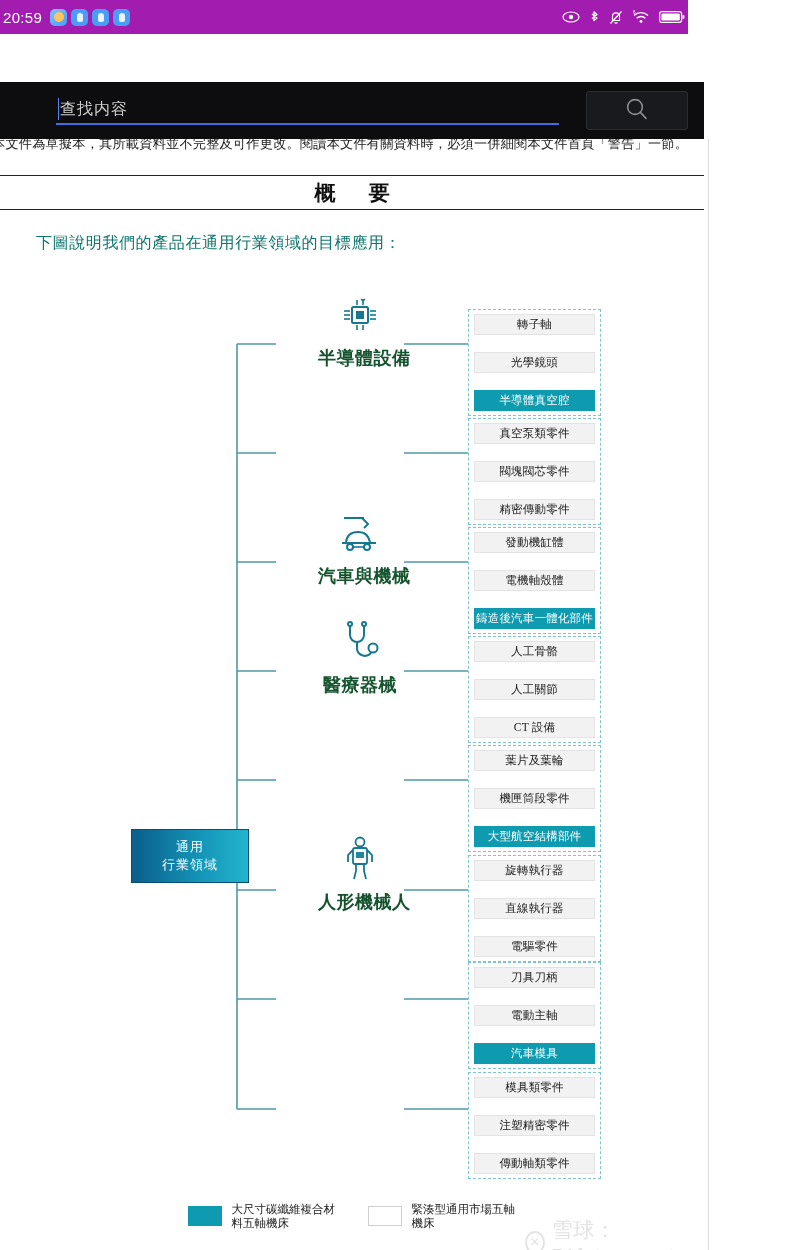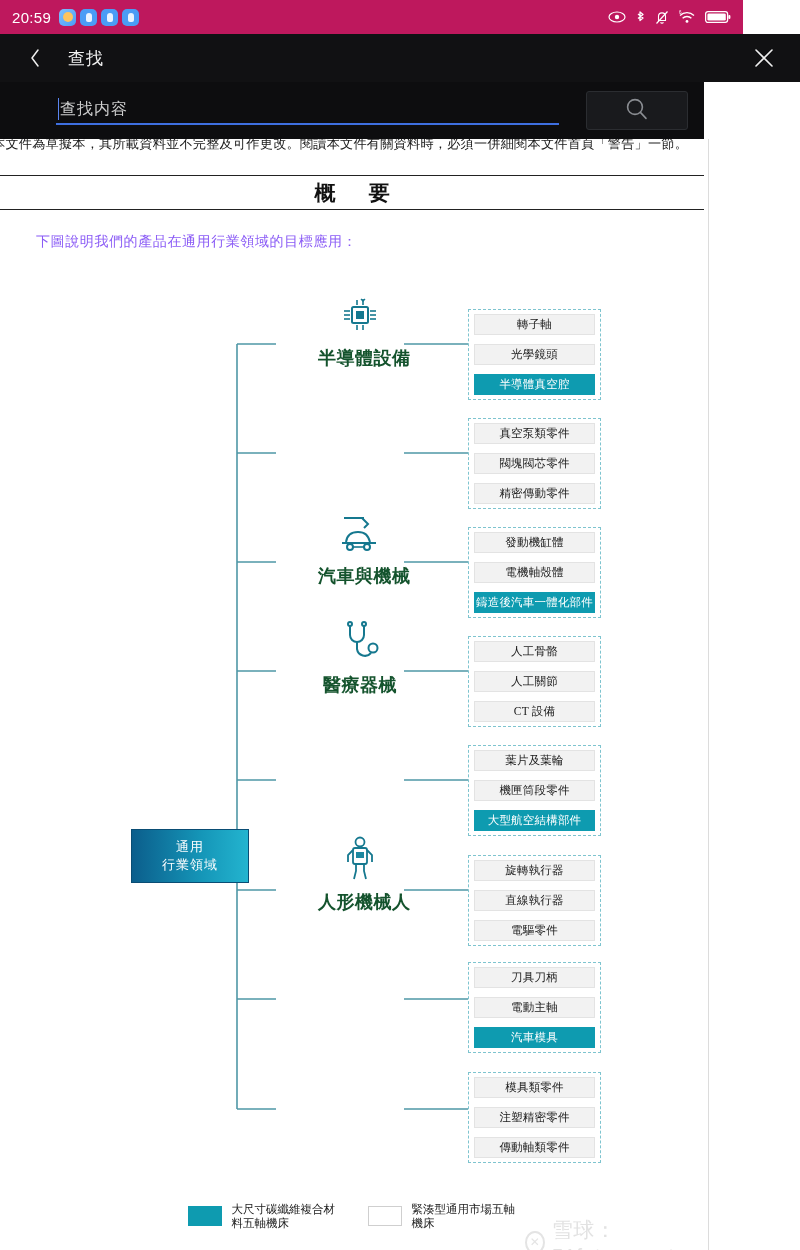--- a/index.html
+++ b/index.html
@@ -6,23 +6,23 @@
   html, body {
     width: 800px; height: 1250px;
     background: #ffffff;
     font-family: "Liberation Sans", "DejaVu Sans", sans-serif;
     overflow: hidden;
   }
   #root { position: relative; width: 800px; height: 1250px; background: #fff; }
 
   
   .statusbar {
-    position: absolute; left: 0; top: 0; width: 743px; height: 34px;
-    background: #be185d; color: #fff;
-    display: flex; align-items: center; padding: 0 12px;
+    position: absolute; left: 0; top: 0; width: 688px; height: 34px;
+    background: #a21caf; color: #fff;
+    display: flex; align-items: center; padding: 0 3px;
   }
   .clock { font-size: 15px; letter-spacing: .3px; font-weight: 400; }
   .appicons { display: flex; gap: 4px; margin-left: 8px; align-items: center; }
   .appicon {
     width: 17px; height: 17px; border-radius: 5px;
     background: #4b9cf5; display: flex; align-items: center; justify-content: center;
     font-size: 8px; color: #fff;
   }
   .appicon.first { background: linear-gradient(135deg,#7fc1ff 0%, #4b9cf5 100%); }
   .appicon .bulb { width: 6px; height: 9px; border-radius: 3px 3px 2px 2px; background:#eaf3ff; }
@@ -74,21 +74,21 @@
   .summary-title {
     position: absolute; left: 0; top: 37px; width: 704px; height: 33px;
     display: flex; align-items: center; justify-content: center;
     font-family: "Liberation Serif", "DejaVu Serif", serif;
     font-size: 21px; font-weight: bold; letter-spacing: 14px; color: #111;
     text-indent: 14px;
   }
   .intro {
     position: absolute; left: 36px; top: 94px;
     font-family: Liberation Mono, monospace;
-    font-size: 14px; color: #8b5cf6; letter-spacing: .6px;
+    font-size: 16px; color: #0f766e; letter-spacing: .6px;
   }
 
   
   .diagram { position: absolute; left: 0; top: 130px; width: 709px; height: 930px; }
   .diagram svg.connectors { position: absolute; left: 0; top: 0; }
 
   .rootnode {
     position: absolute; left: 88px; top: 560px; width: 118px; height: 54px;
     background: linear-gradient(90deg, #0b5e8c 0%, #1596b8 60%, #23b4cf 100%);
     border: 1px solid #0a4d74;
@@ -99,21 +99,21 @@
   }
   .cat { position: absolute; left: 318px; width: 84px; text-align: center; }
   .cat-icon { height: 46px; display: flex; align-items: flex-end; justify-content: center; }
   .cat-label {
     margin-top: 8px; font-family: "Liberation Serif","DejaVu Serif",serif;
     font-size: 18px; font-weight: bold; color: #14532d; letter-spacing: .5px; white-space: nowrap;
   }
   .itembox {
     position: absolute; left: 468px; width: 133px;
     border: 1px dashed #7ec4cf; padding: 4px 5px;
-    display: flex; flex-direction: column; gap: 9px; background: #fff;
+    display: flex; flex-direction: column; gap: 17px; background: #fff;
   }
   .item {
     height: 21px; background: #f2f2f2; border: 1px solid #e3e3e3;
     display: flex; align-items: center; justify-content: center;
     font-family: "Liberation Serif","DejaVu Serif",serif;
     font-size: 11.5px; color: #1a1a1a; letter-spacing: .2px; white-space: nowrap;
   }
   .item.hl { background: #0e9bb0; border-color: #0e9bb0; color: #ffffff; }
 
   
@@ -191,33 +191,20 @@
       <span>
         <svg width="26" height="14" viewBox="0 0 26 14">
             <rect x="0.6" y="1.6" width="22" height="10.8" rx="2.4" fill="none" stroke="#fff" stroke-width="1.3"></rect>
             <rect x="2.4" y="3.4" width="18.4" height="7.2" rx="1.4" fill="#fff"></rect>
             <rect x="23.4" y="5" width="2" height="4" rx="1" fill="#fff"></rect>
           </svg>
       </span>
     </span>
   </div>
 
-  <div class="findbar">
-    <span class="back-chevron">
-      <svg width="12" height="20" viewBox="0 0 12 20">
-          <path d="M9 2L3 10l6 8" fill="none" stroke="#f0f0f0" stroke-width="1.5" stroke-linecap="round" stroke-linejoin="round"></path>
-        </svg>
-    </span>
-    <span class="find-title">查找</span>
-    <span class="close-x">
-      <svg width="24" height="24" viewBox="0 0 24 24">
-          <path d="M4 4l16 16M20 4L4 20" fill="none" stroke="#f0f0f0" stroke-width="1.6" stroke-linecap="round"></path>
-        </svg>
-    </span>
-  </div>
 
   <div class="searchrow">
     <div class="search-wrap">
       <span class="caret"></span>
       <input class="search-input" type="text" placeholder="查找内容" style="">
       <span class="search-underline"></span>
     </div>
     <div class="search-btn">
       <span>
         <svg width="26" height="26" viewBox="0 0 26 26">

